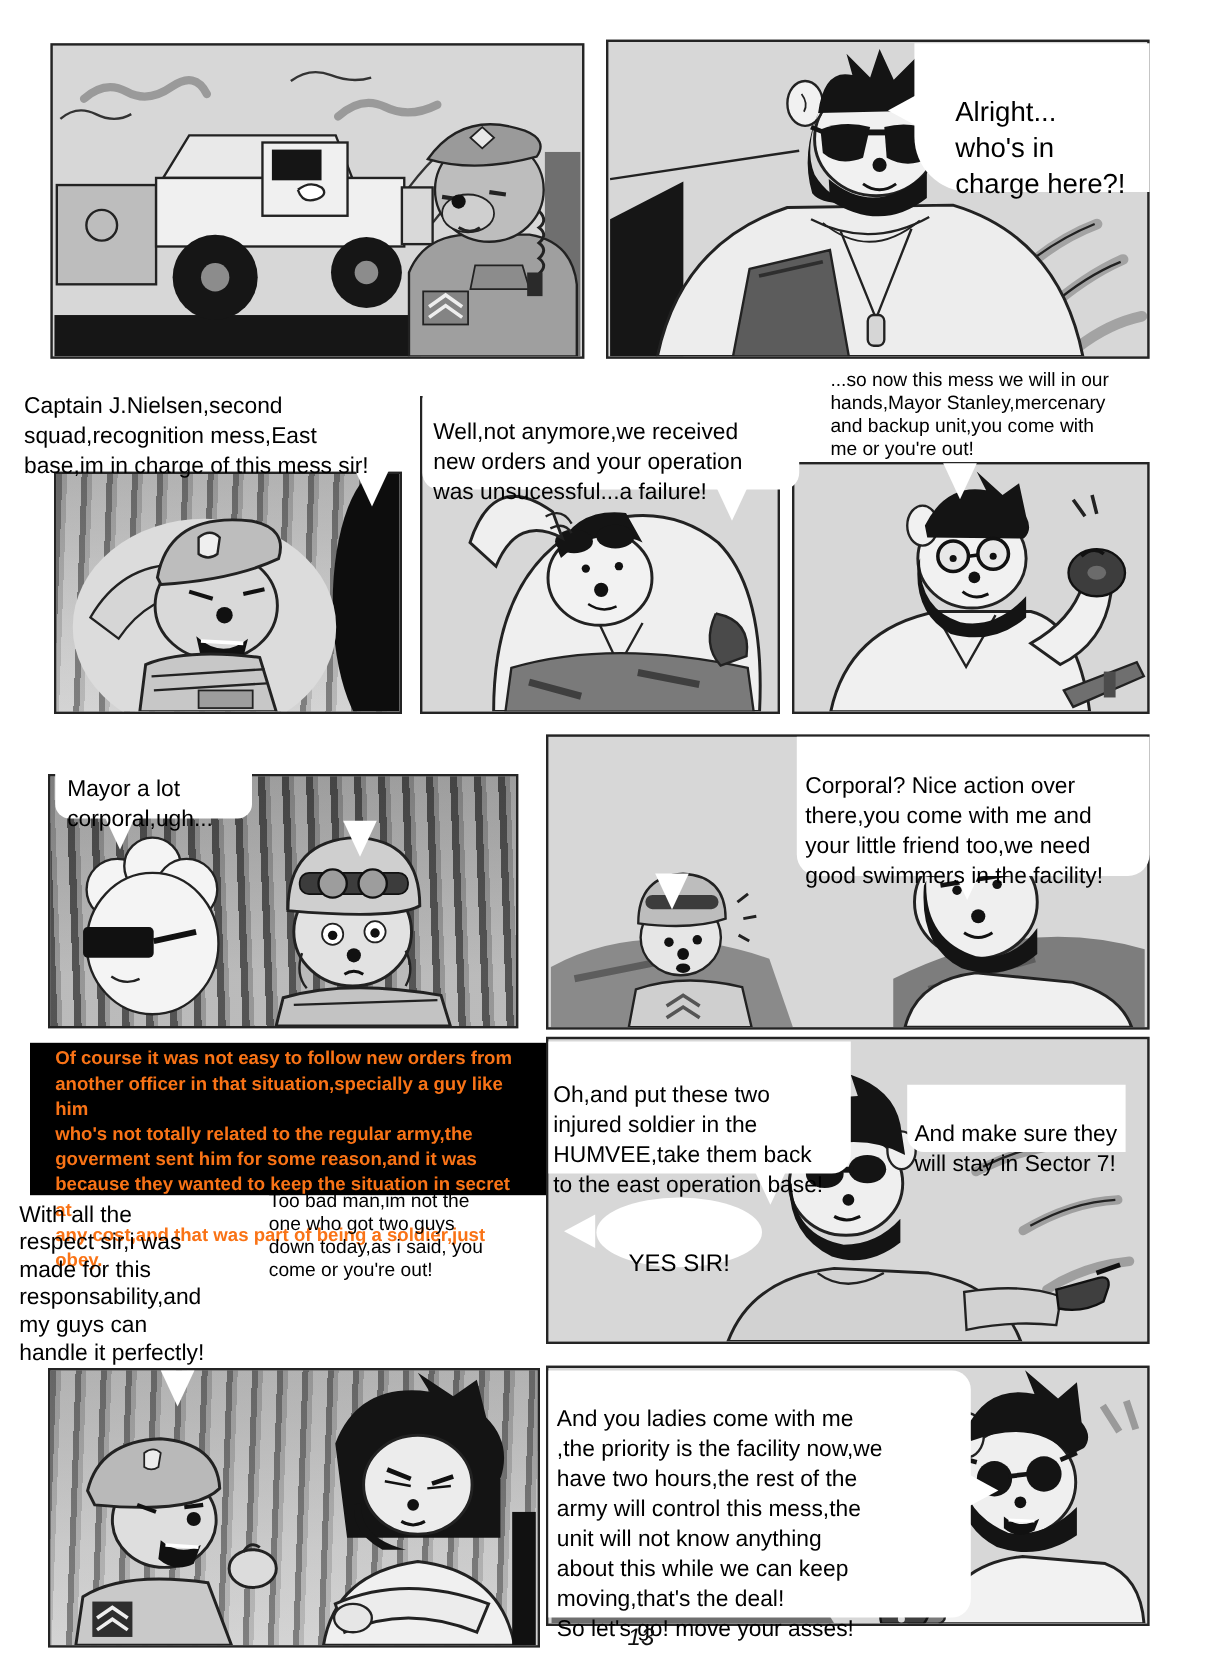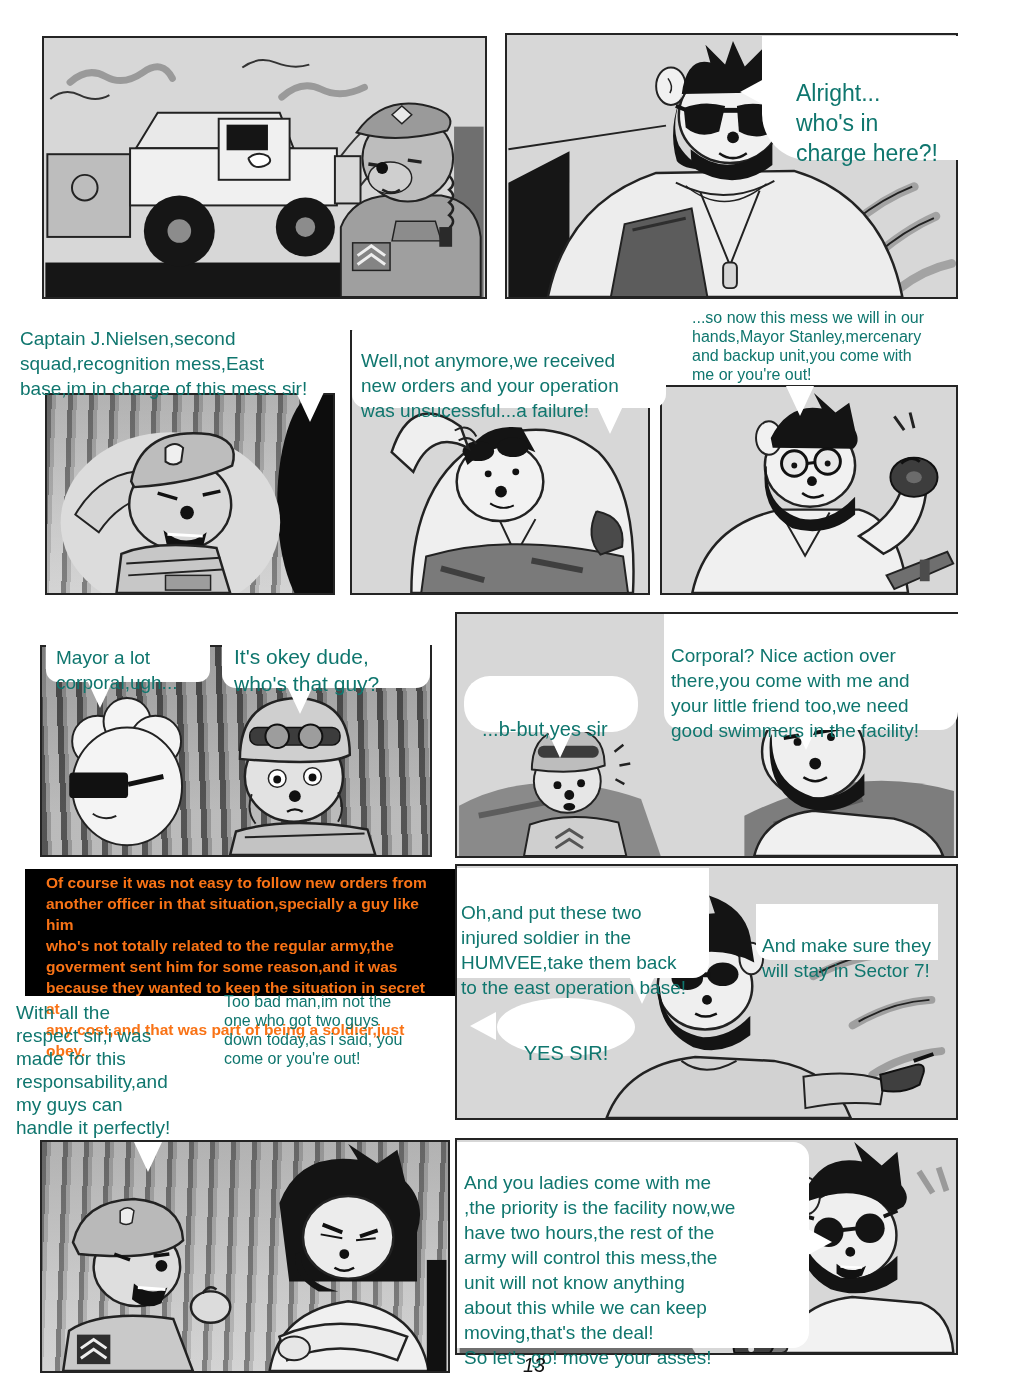--- a/index.html
+++ b/index.html
@@ -10,21 +10,21 @@
   .panel { position:absolute; background:#d7d7d7; border:2px solid #242424; overflow:hidden; }
   .art { position:absolute; left:0; top:0; width:100%; height:100%; display:block; }
 
   .streaks { background:
       repeating-linear-gradient(92deg, rgba(45,45,45,.50) 0 5px, rgba(125,125,125,.30) 5px 9px, rgba(215,215,215,.35) 9px 21px),
       linear-gradient(180deg,#9e9e9e 0%, #c3c3c3 65%, #d2d2d2 100%); }
   .streaks-dark { background:
       repeating-linear-gradient(88deg, rgba(25,25,25,.62) 0 6px, rgba(105,105,105,.40) 6px 10px, rgba(200,200,200,.30) 10px 20px),
       linear-gradient(180deg,#8b8b8b 0%, #b5b5b5 80%); }
 
-  .speech { position:absolute; white-space:pre-line; color:#0f766e; z-index:6; }
+  .speech { position:absolute; white-space:pre-line; color:#000000; z-index:6; }
   .fs19 { font-size:19px; line-height:25px; }
   .fs20 { font-size:20px; line-height:26px; }
   .fs21 { font-size:21px; line-height:27px; }
   .fs23 { font-size:23px; line-height:30px; }
   .boldtxt { font-weight:normal; font-size:16px; line-height:19px; }
   .bubble { background:#ffffff; }
   .r12 { border-radius:12px; } .r14 { border-radius:14px; } .r26 { border-radius:26px; }
 
   .caption-box { position:absolute; background:#000000; color:#f97316; font-weight:bold;
      font-size:15.5px; line-height:21px; padding:3px 21px; white-space:pre-line; z-index:6; }
@@ -229,24 +229,20 @@
         <path d="M190 212 L196 188 Q250 172 330 186 L338 212 Z" fill="#c3c3c3" stroke="#222" stroke-width="2.5"></path>
         <path d="M205 194 l122 -4" stroke="#222" stroke-width="2"></path>
       </g>
     </svg>
   </div>
   <div class="speech fs19 bubble r12" style="left:46px; top:612px; width:164px; height:70px; padding:8px 10px;">
     <span>Mayor a lot
 corporal,ugh...</span>
   </div>
   <div class="tail-down" style="left:86px; top:678px;"></div>
-  <div class="speech fs21 bubble r14" style="left:222px; top:606px; width:208px; height:82px; padding:10px 12px;">
-    <span>It's okey dude,
-who's that guy?</span>
-  </div>
   <div class="tail-down" style="left:286px; top:684px;"></div>
 
   <div class="panel" style="left:455px; top:612px; width:503px; height:246px;">
     <svg class="art" viewBox="0 0 503 246">
       <path d="M0 195 Q80 152 185 188 L205 246 L0 246 Z" fill="#8a8a8a"></path>
       <path d="M290 205 Q400 150 503 180 L503 246 L290 246 Z" fill="#7d7d7d"></path>
       <path d="M20 205 l70 -14 M320 214 l90 -26" stroke="#5d5d5d" stroke-width="6"></path>
       <g>
         <ellipse cx="110" cy="170" rx="34" ry="32" fill="#e6e6e6" stroke="#222" stroke-width="2"></ellipse>
         <path d="M74 158 Q74 118 112 116 Q148 118 148 154 Q120 164 74 158 Z" fill="#bdbdbd" stroke="#222" stroke-width="2"></path>
@@ -273,23 +269,20 @@
       </g>
     </svg>
   </div>
   <div class="speech fs19 bubble" style="left:664px; top:614px; width:294px; height:116px; border-radius:0 0 18px 18px; padding:4px 7px;">
     <span>Corporal? Nice action over
 there,you come with me and
 your little friend too,we need
 good swimmers in the facility!</span>
   </div>
   <div class="tail-down" style="left:792px; top:720px;"></div>
-  <div class="speech fs20 bubble r26" style="left:464px; top:676px; width:174px; height:56px; padding:14px 18px;">
-    <span>...b-but,yes sir</span>
-  </div>
   <div class="tail-down" style="left:546px; top:728px;"></div>
 
   <div class="caption-box" style="left:25px; top:869px; width:430px; height:127px;">Of course it was not easy to follow new orders from
 another officer in that situation,specially a guy like him
 who's not totally related to the regular army,the
 goverment sent him for some reason,and it was
 because they wanted to keep the situation in secret at
 any cost,and that was part of being a soldier,just obey.</div>
 
   <div class="panel" style="left:455px; top:864px; width:503px; height:256px;">

